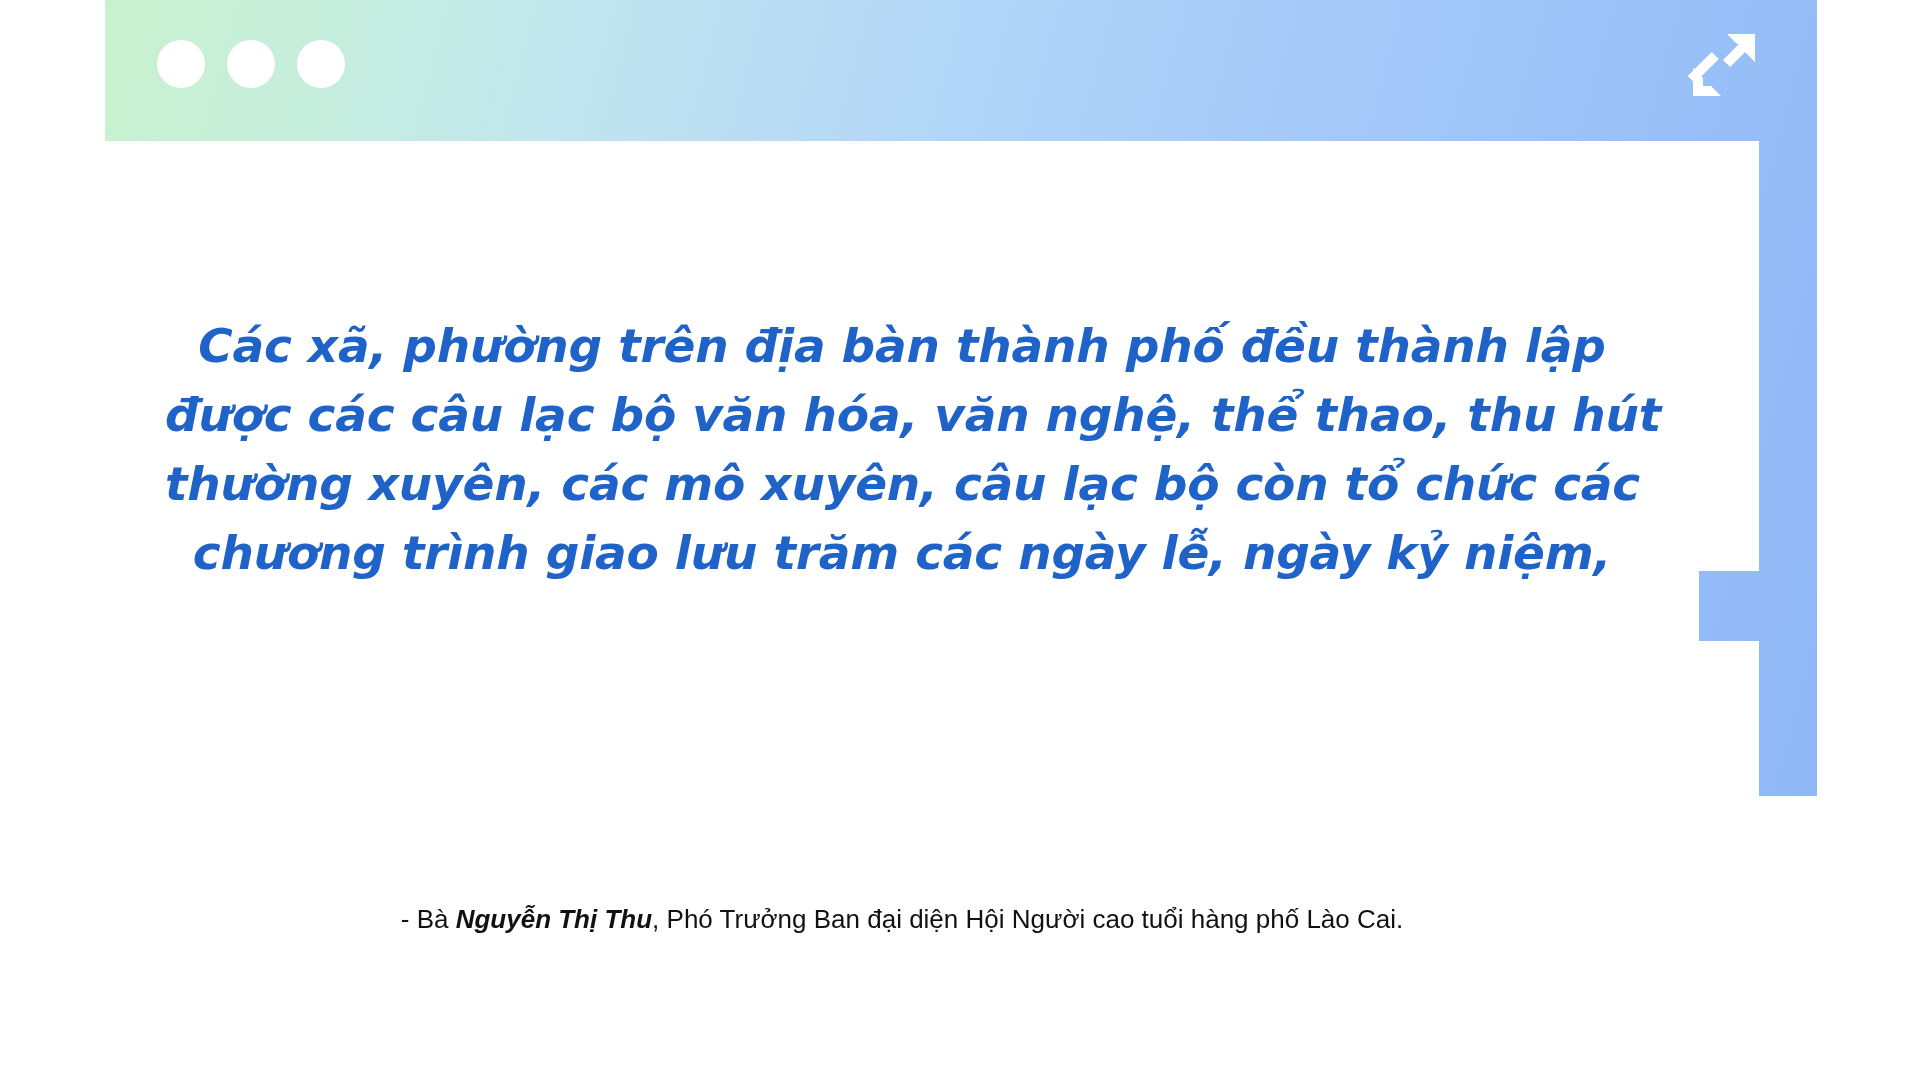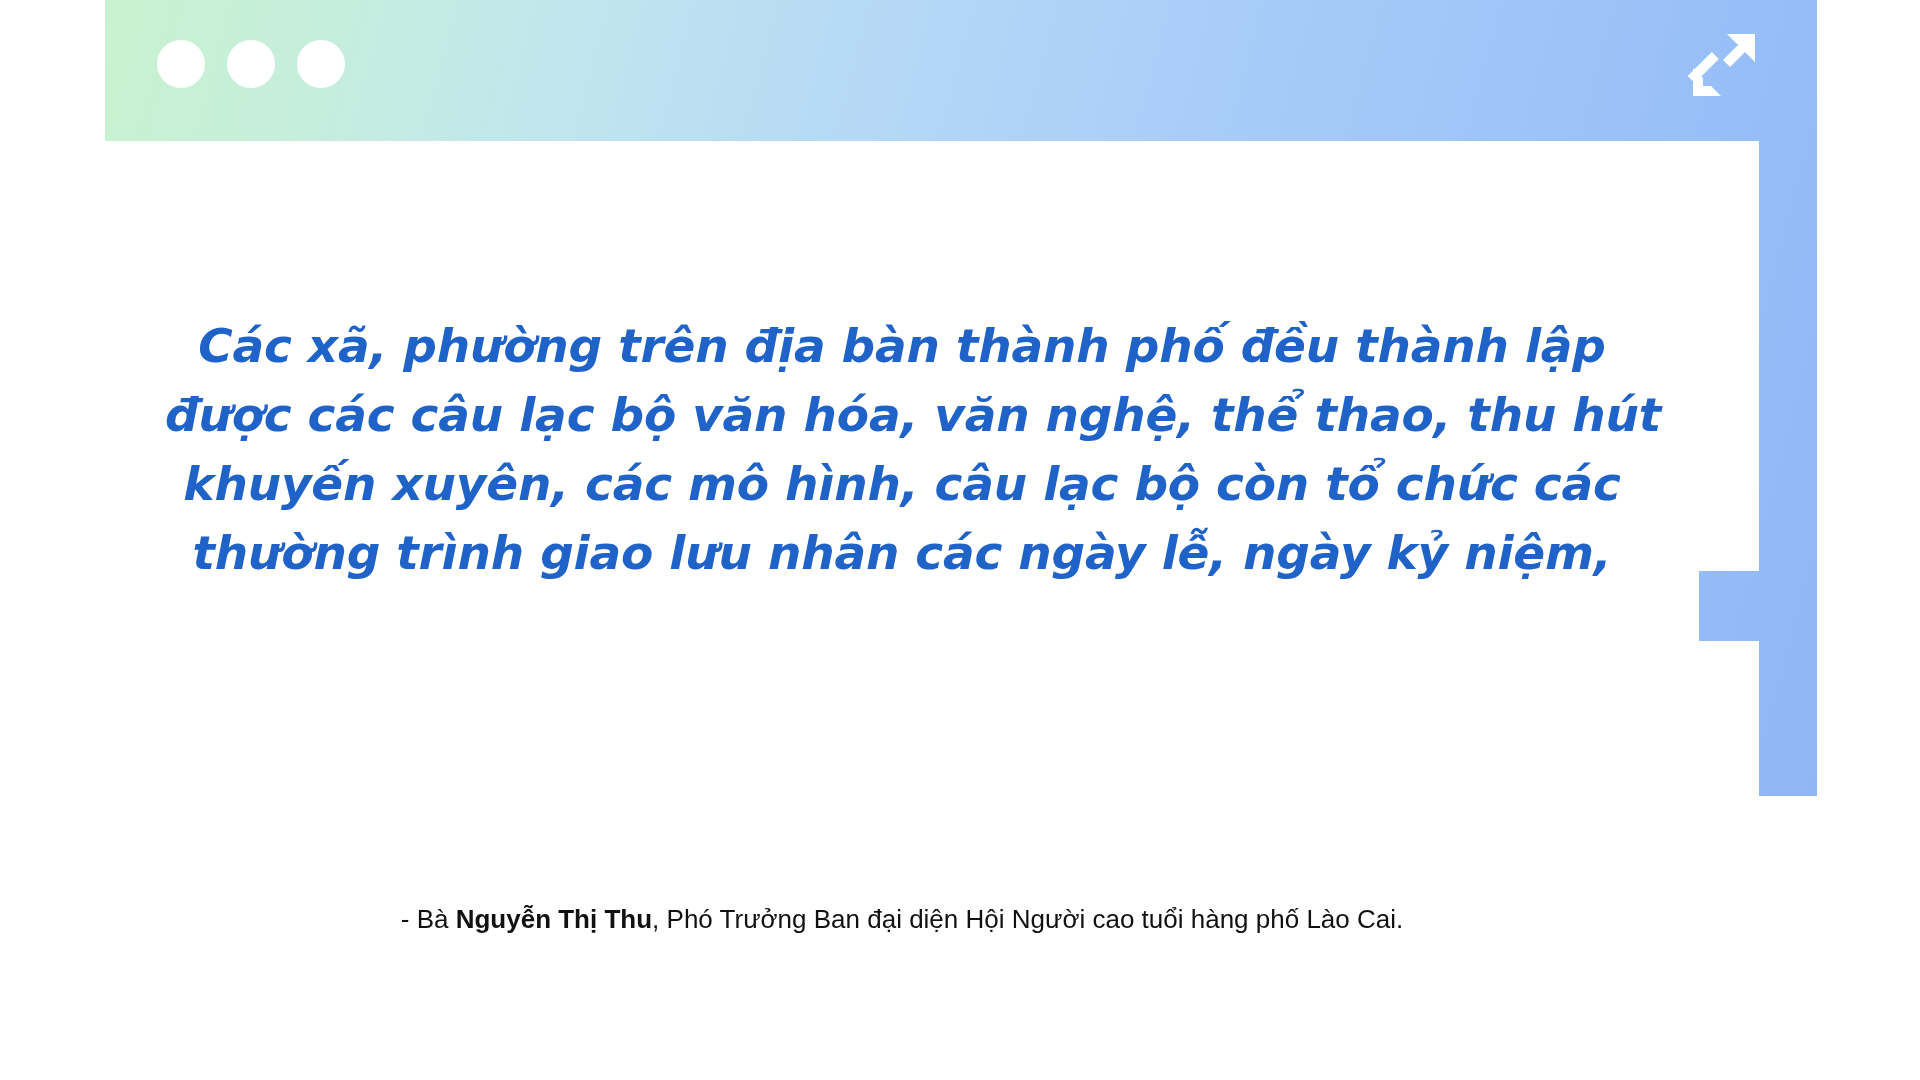--- a/index.html
+++ b/index.html
@@ -98,21 +98,21 @@
     position: absolute;
     left: 60px;
     top: 760px;
     width: 1474px;
     text-align: center;
     color: #111111;
     font-family: "Liberation Sans", sans-serif;
     font-size: 26px;
     line-height: 1.4;
   }
-  #quote-attribution .name { font-weight: bold; }
+  #quote-attribution .name { font-weight: bold; font-style: italic; }
 </style>
 </head>
 <body>
 
 <div id="quote-card">
 
   <div id="window-dots">
     <span class="dot"></span>
     <span class="dot"></span>
     <span class="dot"></span>
@@ -132,22 +132,22 @@
   </div>
 
   <div class="edge-bar" id="edge-bar-top"></div>
   <div class="edge-bar" id="edge-bar-bottom"></div>
 
   <div id="quote-sheet">
 
     <div id="quote-body">
       <span class="line">Các xã, phường trên địa bàn thành phố đều thành lập</span>
       <span class="line">được các câu lạc bộ văn hóa, văn nghệ, thể thao, thu hút</span>
-      <span class="line">khuyến xuyên, các mô hình, câu lạc bộ còn tổ chức các</span>
-      <span class="line">thường trình giao lưu nhân các ngày lễ, ngày kỷ niệm,</span>
+      <span class="line">thường xuyên, các mô xuyên, câu lạc bộ còn tổ chức các</span>
+      <span class="line">chương trình giao lưu trăm các ngày lễ, ngày kỷ niệm,</span>
     </div>
 
     <div id="quote-attribution">
       <span>- Bà </span><span class="name">Nguyễn Thị Thu</span><span>, Phó Trưởng Ban đại diện Hội Người cao tuổi hàng phố Lào Cai.</span>
     </div>
 
   </div>
 </div>
 
 </body></html>

